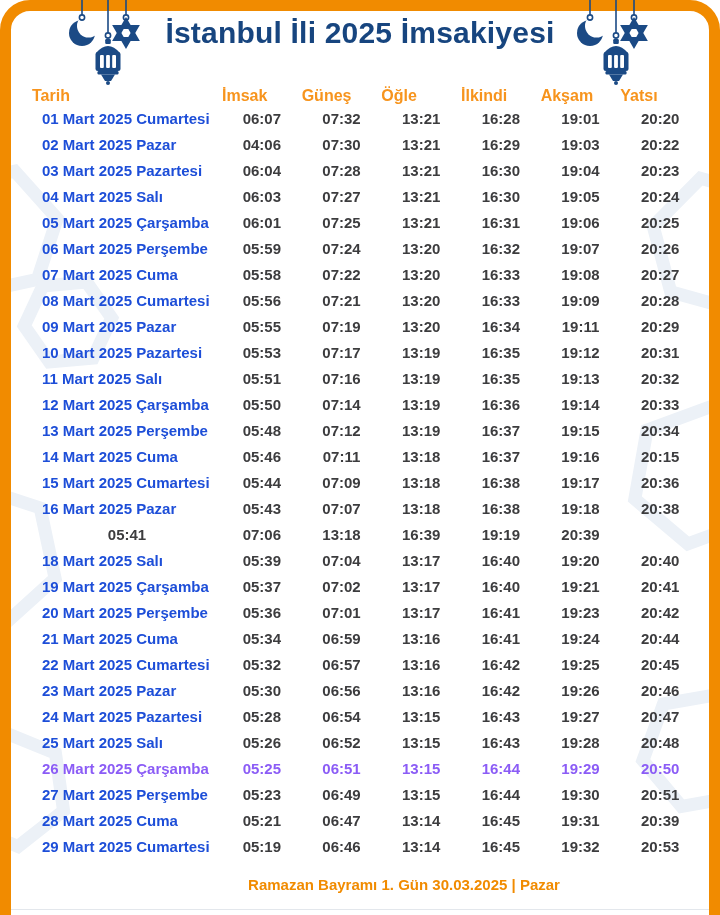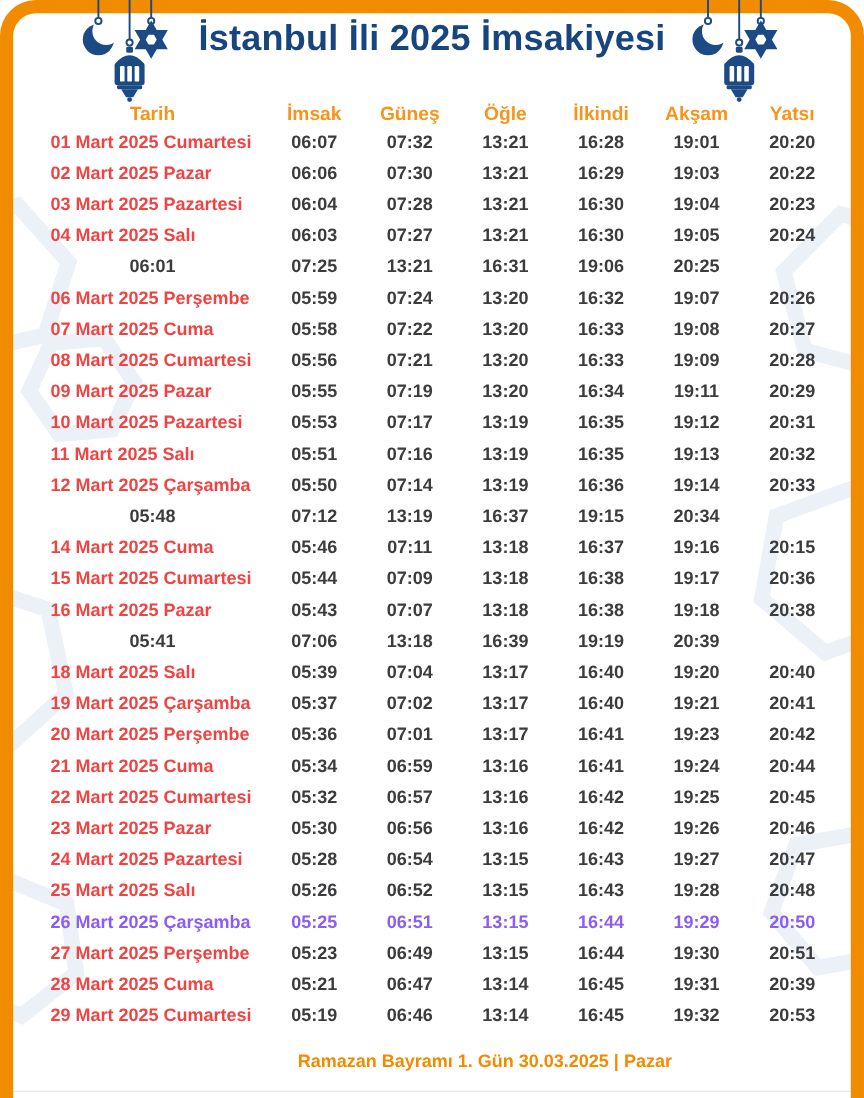--- a/index.html
+++ b/index.html
@@ -28,28 +28,28 @@
   }
   .thead, .row {
     display:grid;
     grid-template-columns:190px repeat(6, 1fr);
     align-items:center;
   }
   .thead {
     position:absolute; top:84px; left:32px; right:20px; height:24px; z-index:2;
     color:#F7941D; font-weight:bold; font-size:16px;
   }
-  .thead > div { text-align:center; }
+  .thead > div { }
   .tbody {
     position:absolute; top:106px; left:32px; right:20px; z-index:2;
   }
   .row { height:25.97px; font-size:15px; }
   .cell-date {
     text-align:left; padding-left:10px;
-    color:#ef4444; font-weight:bold; white-space:nowrap;
+    color:#1d4ed8; font-weight:bold; white-space:nowrap;
   }
   .cell-time { text-align:center; color:#3C3C3E; font-weight:bold; }
   .row.hl .cell-date, .row.hl .cell-time { color:#8b5cf6; }
   .footer {
     position:absolute; top:876px; left:0; width:100%; z-index:2;
     text-align:center; color:#F18B00; font-weight:bold; font-size:15px;padding-left:44px;
   }
   .bottom-line {
     position:absolute; left:11px; right:11px; bottom:5px; height:1px;
     background:#e3e7ec; z-index:2;
@@ -165,21 +165,21 @@
         <div class="cell-date">01 Mart 2025 Cumartesi</div>
         <div class="cell-time">06:07</div>
         <div class="cell-time">07:32</div>
         <div class="cell-time">13:21</div>
         <div class="cell-time">16:28</div>
         <div class="cell-time">19:01</div>
         <div class="cell-time">20:20</div>
       </div>
       <div class="row">
         <div class="cell-date">02 Mart 2025 Pazar</div>
-        <div class="cell-time">06:06</div>
+        <div class="cell-time">04:06</div>
         <div class="cell-time">07:30</div>
         <div class="cell-time">13:21</div>
         <div class="cell-time">16:29</div>
         <div class="cell-time">19:03</div>
         <div class="cell-time">20:22</div>
       </div>
       <div class="row">
         <div class="cell-date">03 Mart 2025 Pazartesi</div>
         <div class="cell-time">06:04</div>
         <div class="cell-time">07:28</div>
@@ -191,20 +191,21 @@
       <div class="row">
         <div class="cell-date">04 Mart 2025 Salı</div>
         <div class="cell-time">06:03</div>
         <div class="cell-time">07:27</div>
         <div class="cell-time">13:21</div>
         <div class="cell-time">16:30</div>
         <div class="cell-time">19:05</div>
         <div class="cell-time">20:24</div>
       </div>
       <div class="row">
+        <div class="cell-date">05 Mart 2025 Çarşamba</div>
         <div class="cell-time">06:01</div>
         <div class="cell-time">07:25</div>
         <div class="cell-time">13:21</div>
         <div class="cell-time">16:31</div>
         <div class="cell-time">19:06</div>
         <div class="cell-time">20:25</div>
       </div>
       <div class="row">
         <div class="cell-date">06 Mart 2025 Perşembe</div>
         <div class="cell-time">05:59</div>
@@ -262,20 +263,21 @@
       <div class="row">
         <div class="cell-date">12 Mart 2025 Çarşamba</div>
         <div class="cell-time">05:50</div>
         <div class="cell-time">07:14</div>
         <div class="cell-time">13:19</div>
         <div class="cell-time">16:36</div>
         <div class="cell-time">19:14</div>
         <div class="cell-time">20:33</div>
       </div>
       <div class="row">
+        <div class="cell-date">13 Mart 2025 Perşembe</div>
         <div class="cell-time">05:48</div>
         <div class="cell-time">07:12</div>
         <div class="cell-time">13:19</div>
         <div class="cell-time">16:37</div>
         <div class="cell-time">19:15</div>
         <div class="cell-time">20:34</div>
       </div>
       <div class="row">
         <div class="cell-date">14 Mart 2025 Cuma</div>
         <div class="cell-time">05:46</div>

